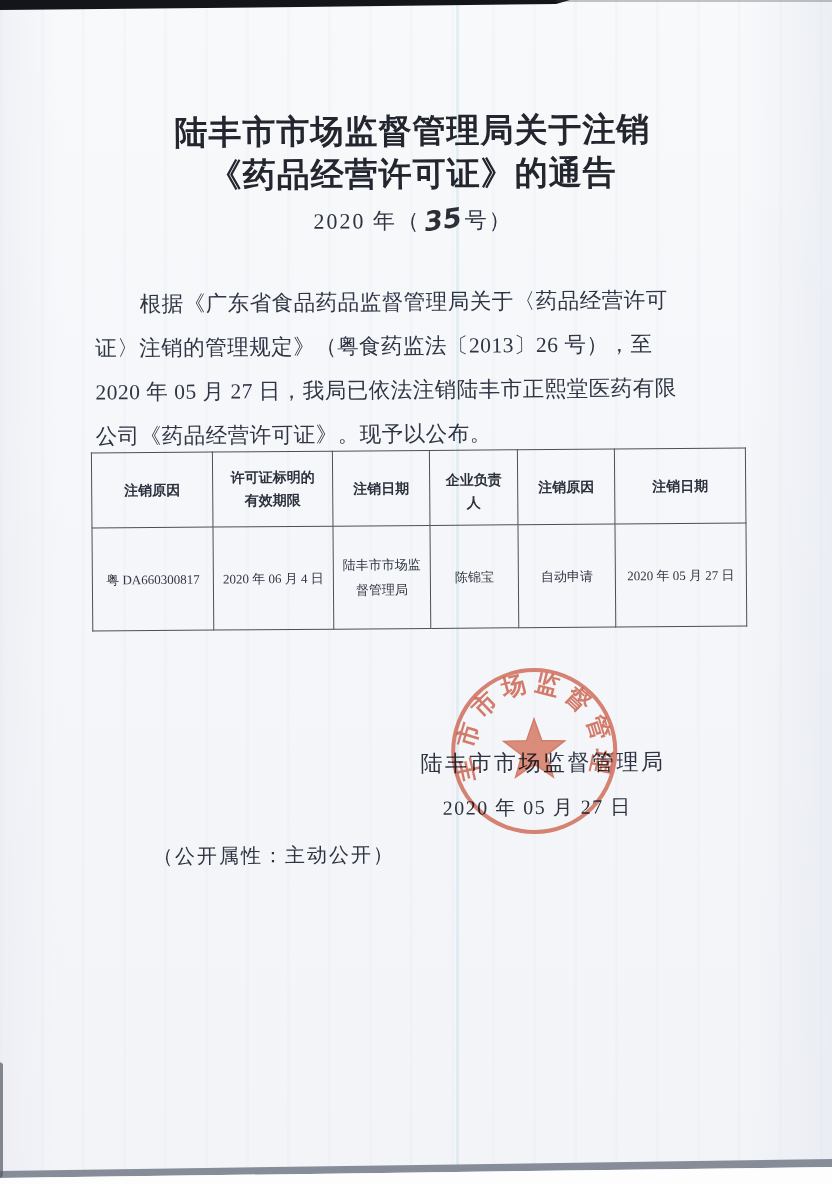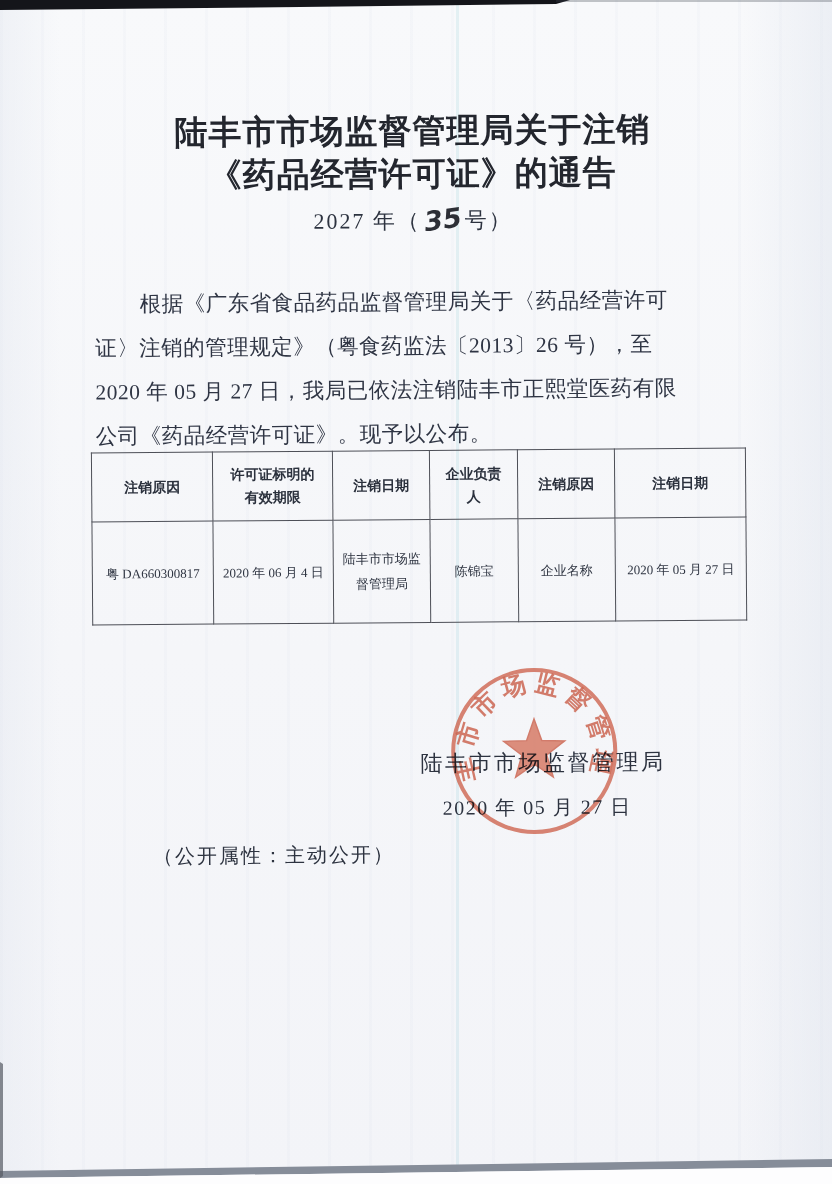--- a/index.html
+++ b/index.html
@@ -48,21 +48,21 @@
   table.license{
     position:absolute;top:450px;left:92px;width:654px;
     border-collapse:collapse;table-layout:fixed;color:#2f3542;
   }
   .license th,.license td{
     border:1px solid #4d4f57;text-align:center;vertical-align:middle;
     font-weight:normal;overflow:hidden;
   }
   .license th{font-size:14px;font-weight:600;height:56px;line-height:23px;padding:0 9px;color:#2b313d;}
   .license th.two-line{padding:0 17px;margin-left:41px;}
-  .license th.top-align{vertical-align:top;padding-top:12px;}
+  .license th.top-align{vertical-align:top;padding-top:18px;}
   .license td{font-size:13px;height:102px;line-height:25px;padding:0 5px;}
   .nowrap{white-space:nowrap;}
 
   .sig-agency{position:absolute;top:749px;left:419px;font-size:22px;letter-spacing:2.5px;color:#2d3340;white-space:nowrap;}
   .sig-date{position:absolute;top:795px;left:441px;font-size:20px;letter-spacing:1.5px;color:#2d3340;white-space:nowrap;}
   .footer-note{position:absolute;top:841px;left:151px;font-size:20px;letter-spacing:2px;color:#2d3340;white-space:nowrap;}
 
   .stamp{
     position:absolute;left:447px;top:666px;width:172px;height:172px;
     mix-blend-mode:multiply;opacity:.92;pointer-events:none;
@@ -77,21 +77,21 @@
 <div class="paper"></div>
 <div class="streak"></div>
 
 <div class="content">
 
   <div class="title">
     <div>陆丰市市场监督管理局关于注销</div>
     <div>《药品经营许可证》的通告</div>
   </div>
 
-  <div class="docnum"><span>2027 年（</span><span class="hand">35</span><span>号）</span></div>
+  <div class="docnum"><span>2020 年（</span><span class="hand">35</span><span>号）</span></div>
 
   <div class="body-text">
     <div class="body-line indent">根据《广东省食品药品监督管理局关于〈药品经营许可</div>
     <div class="body-line">证〉注销的管理规定》（粤食药监法〔2013〕26 号），至</div>
     <div class="body-line">2020 年 05 月 27 日，我局已依法注销陆丰市正熙堂医药有限</div>
     <div class="body-line">公司《药品经营许可证》。现予以公布。</div>
   </div>
 
   <table class="license">
     <colgroup>
@@ -111,21 +111,21 @@
         <th>注销原因</th>
         <th>注销日期</th>
       </tr>
     </thead>
     <tbody>
       <tr>
         <td class="nowrap">粤 DA660300817</td>
         <td class="nowrap">2020 年 06 月 4 日</td>
         <td>陆丰市市场监督管理局</td>
         <td>陈锦宝</td>
-        <td>企业名称</td>
+        <td>自动申请</td>
         <td class="nowrap">2020 年 05 月 27 日</td>
       </tr>
     </tbody>
   </table>
 
   <div class="sig-agency">陆丰市市场监督管理局</div>
   <div class="sig-date">2020 年 05 月 27 日</div>
   <div class="footer-note">（公开属性：主动公开）</div>
 
   <div class="stamp">

